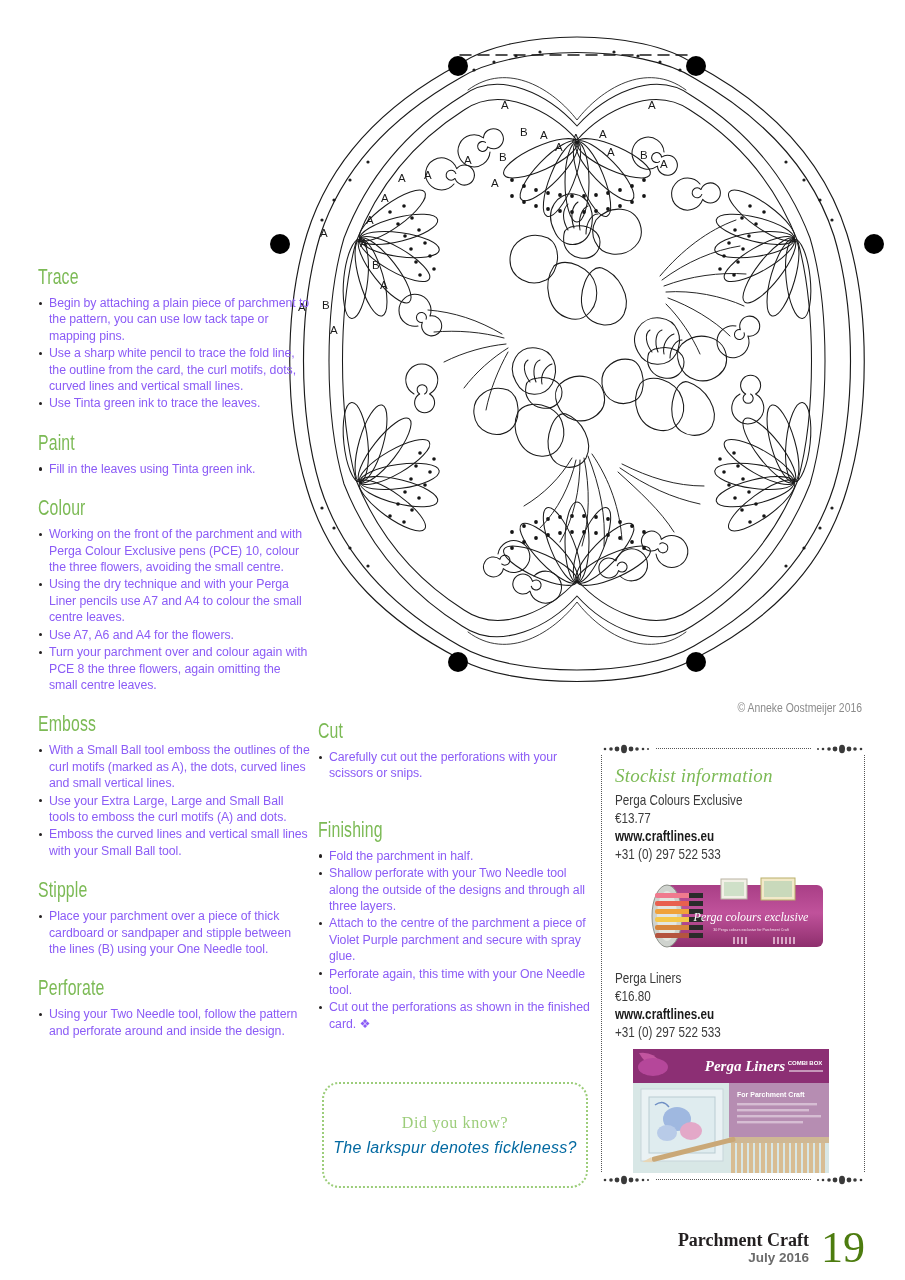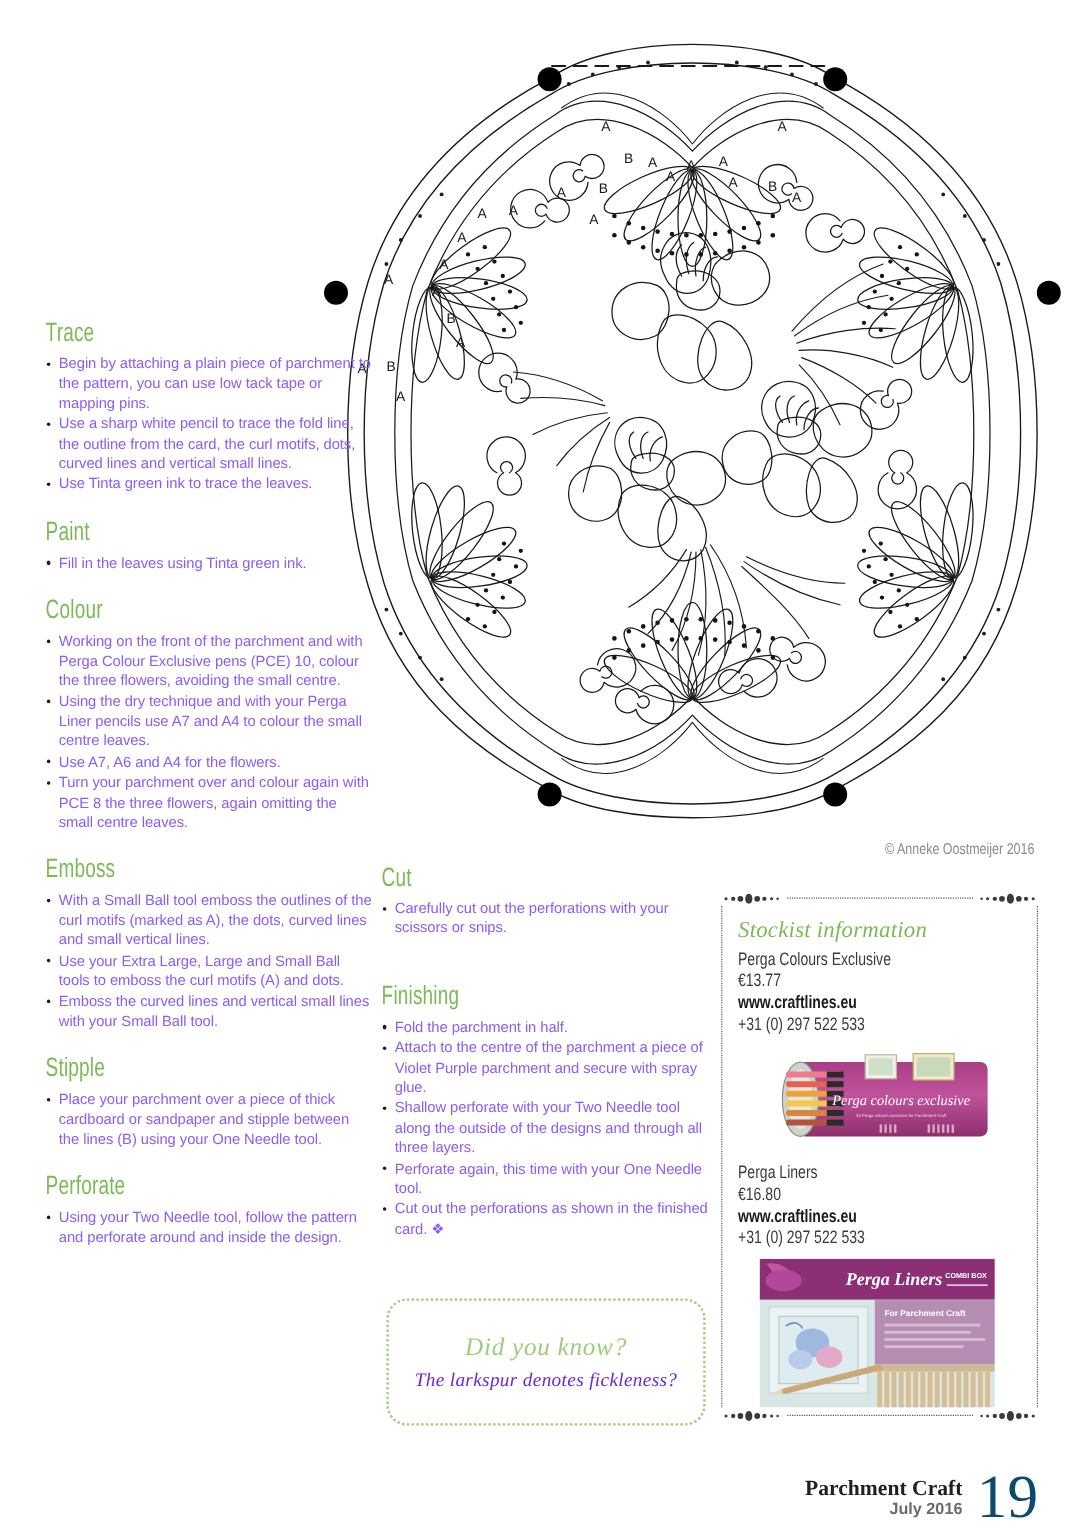--- a/index.html
+++ b/index.html
@@ -47,24 +47,24 @@
     white-space:nowrap;
   }
 
   
   .dyk{
     position:absolute;left:322px;top:1082px;width:262px;height:102px;
     border:2px dotted #9ccd7a;border-radius:17px;
     display:flex;flex-direction:column;align-items:center;justify-content:center;
     gap:7px;
   }
-  .dyk .l1{font-size:21px;color:#9ccd7a;font-style:italic;
+  .dyk .l1{font-size:16px;color:#9ccd7a;
     font-family:"Liberation Serif",serif;letter-spacing:.6px;}
-  .dyk .l2{font-size:16px;color:#6d28d9;font-style:italic;
-    font-family:Liberation Serif, serif;letter-spacing:.3px;}
+  .dyk .l2{font-size:16px;color:#0369a1;font-style:italic;
+    font-family:Liberation Sans, sans-serif;letter-spacing:.3px;}
 
   
   .stock{
     position:absolute;left:601px;top:748px;width:262px;height:430px;
     border:1.6px dotted #555;
   }
   .stock .orn{position:absolute;width:56px;height:13px;background:#fff;
     display:flex;align-items:center;justify-content:center;}
   .orn-tl{left:-3px;top:-7px;}
   .orn-tr{right:-3px;top:-7px;}
@@ -87,21 +87,21 @@
 
   
   .prod{margin:8px 0 0 18px;border:0;}
   .prod svg{display:block;}
 
   
   .footer{position:absolute;right:40px;bottom:14px;display:flex;align-items:flex-end;gap:12px;}
   .f-txt{text-align:right;}
   .f-title{font-family:"Liberation Serif",serif;font-weight:bold;font-size:18px;color:#231f20;line-height:20px;}
   .f-date{font-size:13.5px;color:#6b6b6b;line-height:16px;font-weight:bold;}
-  .f-num{font-family:"Liberation Serif",serif;font-size:51px;color:#0c4a6e;line-height:36px;}
+  .f-num{font-family:"Liberation Serif",serif;font-size:44px;color:#4d7c0f;line-height:36px;}
 </style>
 </head>
 <body>
 
 <div class="page">
 
   <div class="art">
     <svg viewBox="0 0 630 660" xmlns="http://www.w3.org/2000/svg">
       <defs>
         <g id="fanpetals">
@@ -474,22 +474,22 @@
     <h2 class="sec-head">Cut</h2>
     <ul class="steps">
       <li>Carefully cut out the perforations with your scissors or snips.</li>
     </ul>
 
     <div class="gap"></div>
 
     <h2 class="sec-head">Finishing</h2>
     <ul class="steps">
       <li>Fold the parchment in half.</li>
+      <li>Shallow perforate with your Two Needle tool along the outside of the designs and through all three layers.</li>
       <li>Attach to the centre of the parchment a piece of Violet Purple parchment and secure with spray glue.</li>
-      <li>Shallow perforate with your Two Needle tool along the outside of the designs and through all three layers.</li>
       <li>Perforate again, this time with your One Needle tool.</li>
       <li>Cut out the perforations as shown in the finished card. ❖</li>
     </ul>
   </div>
 
   <div class="dyk">
     <div class="l1">Did you know?</div>
     <div class="l2">The larkspur denotes fickleness?</div>
   </div>
 

